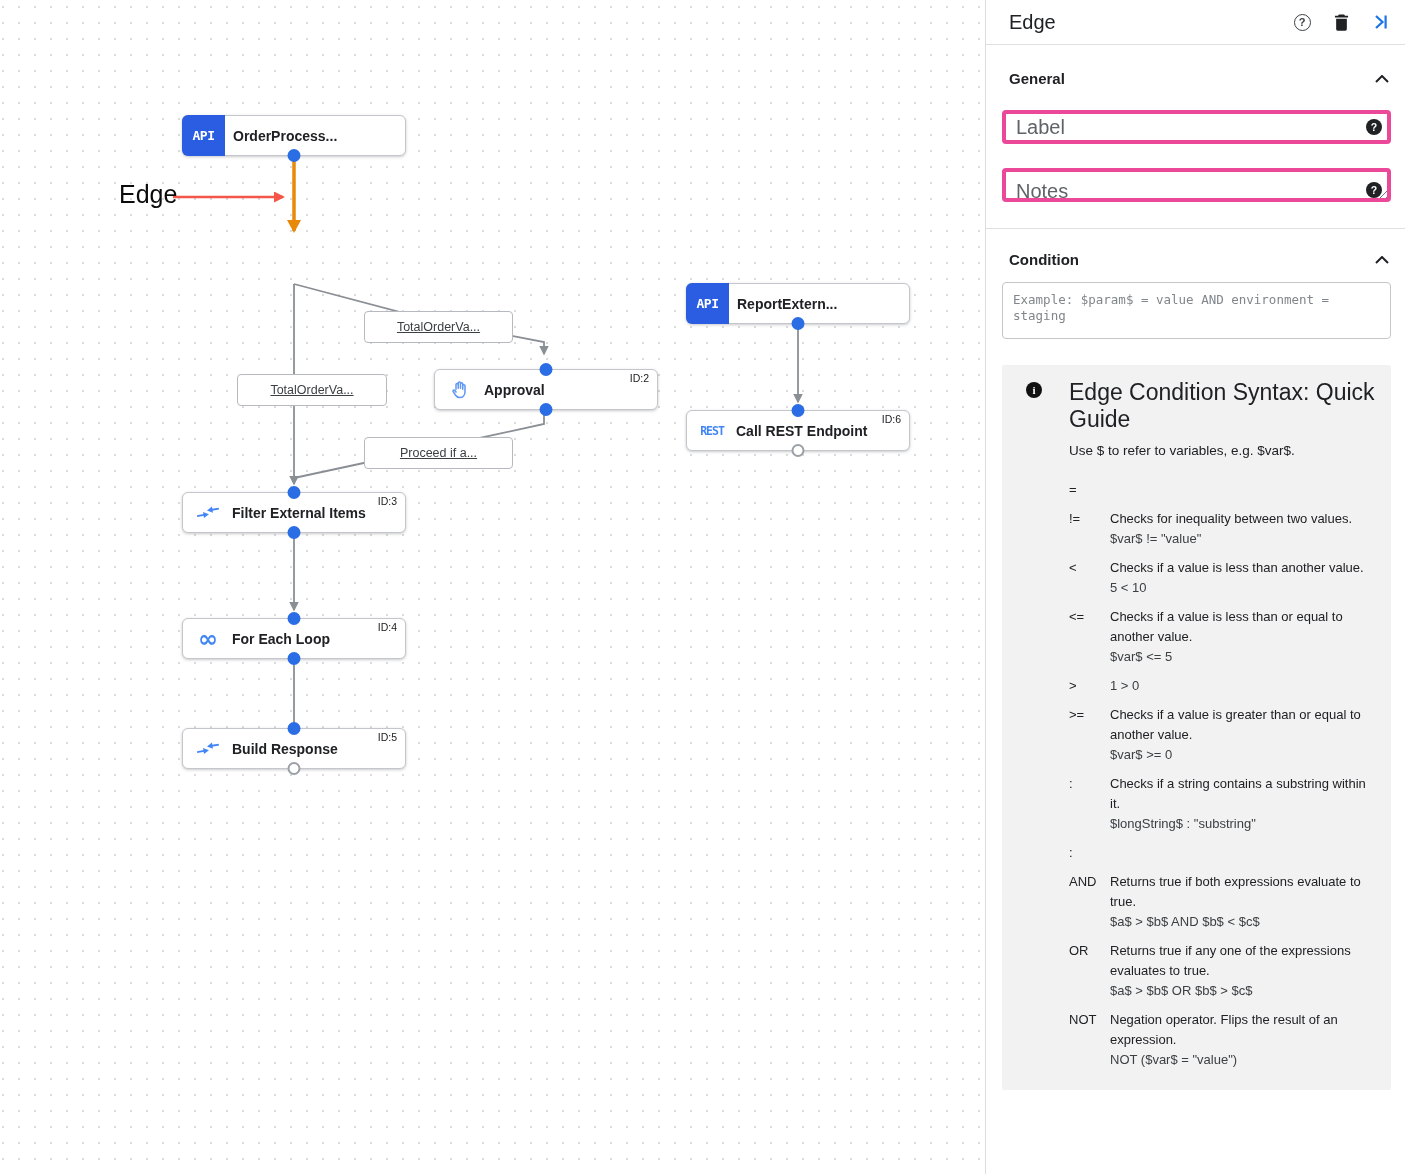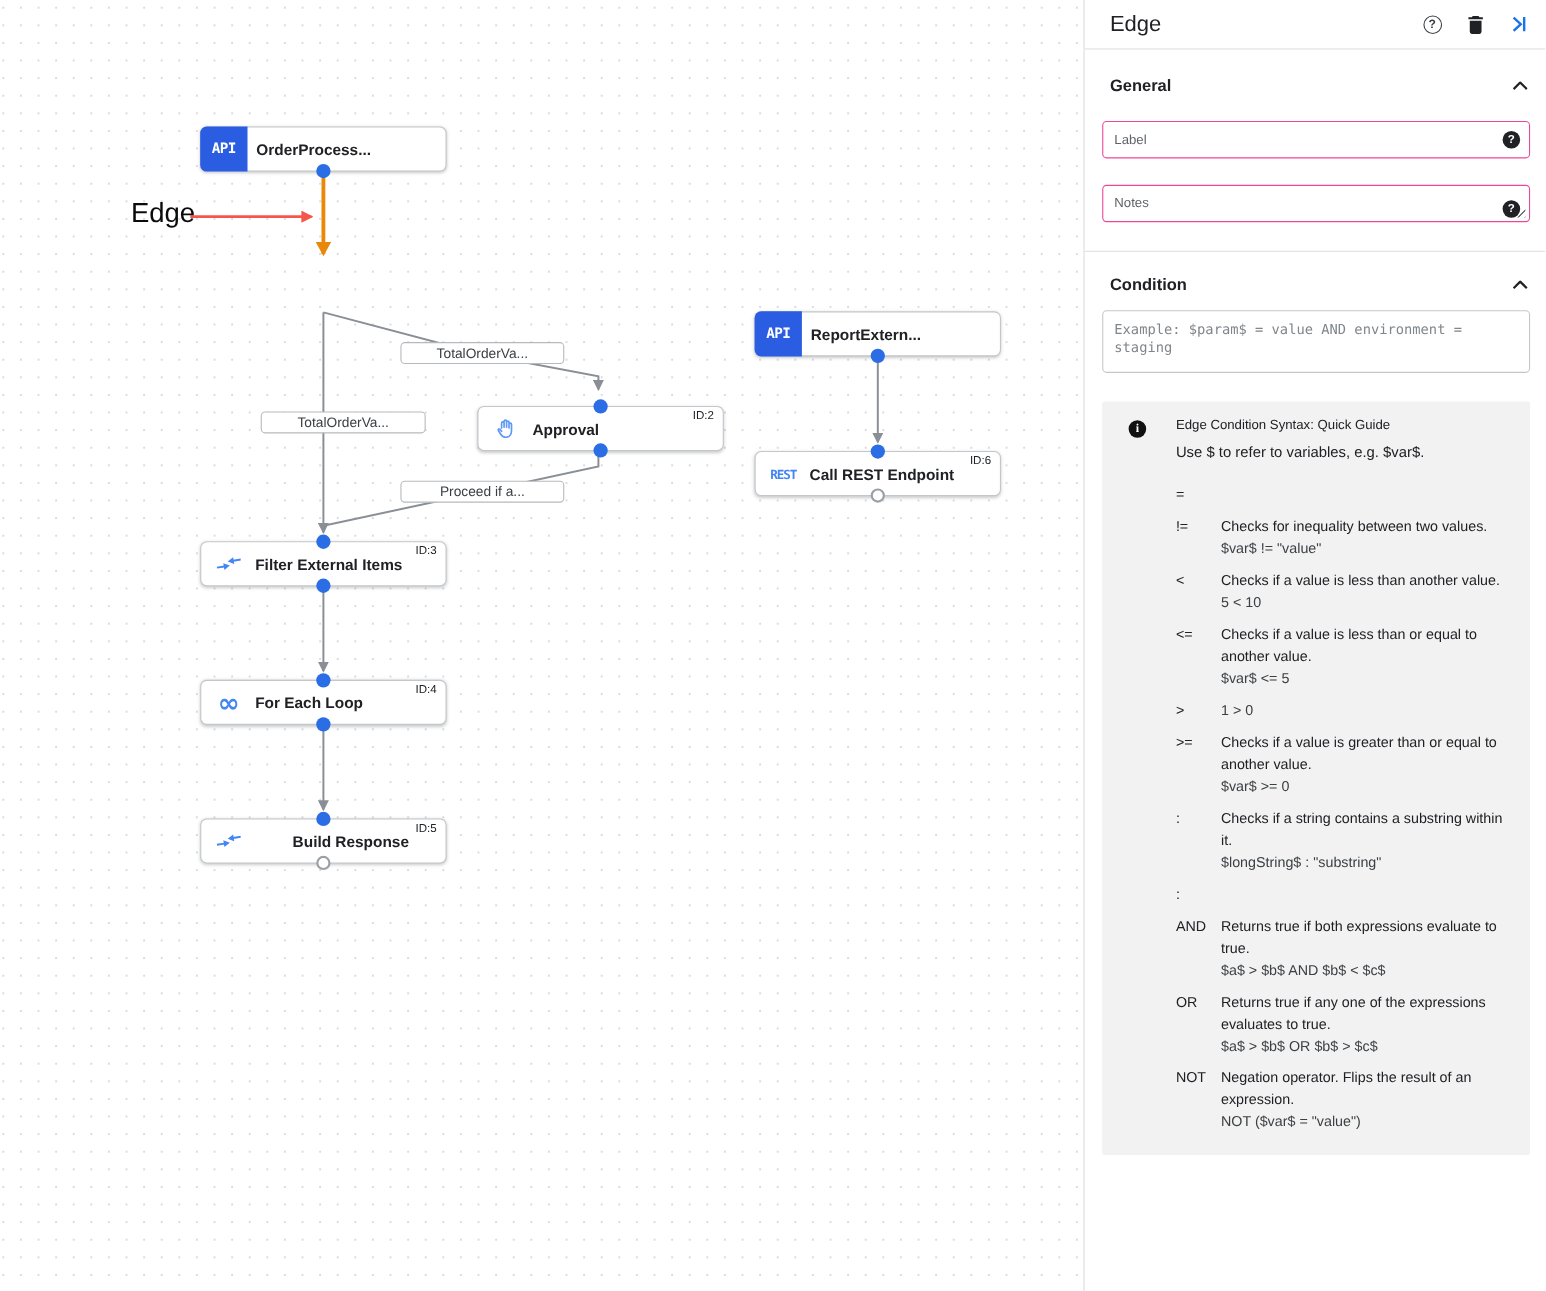--- a/index.html
+++ b/index.html
@@ -26,44 +26,44 @@
   .tbadge span { color:#fff; font-family:"DejaVu Sans Mono", monospace; font-weight:bold; font-size:13px; letter-spacing:-0.5px; }
   .trigger .nlabel { margin-left:8px; }
   .ticon { width:22px; margin:0 13px 0 14px; display:flex; align-items:center; justify-content:center; flex-shrink:0; }
   .inf { color:#4285f4; font-size:24px; font-weight:bold; line-height:20px; font-family:"DejaVu Sans", sans-serif; }
   .resttxt { color:#4285f4; font-family:"DejaVu Sans Mono", monospace; font-weight:bold; font-size:11.5px; letter-spacing:-1px; }
   .port { position:absolute; left:50%; transform:translateX(-50%); width:13px; height:13px;
           border-radius:50%; background:#2a6de4; z-index:3; }
   .port.top { top:-7px; } .port.bottom { bottom:-7px; }
   .port.end { width:13px; height:13px; background:#fff; border:2px solid #9aa0a6; }
 
-  .edge-label { position:absolute; height:20px; background:#fff; border:1px solid #b6b9bd;
+  .edge-label { position:absolute; height:32px; background:#fff; border:1px solid #b6b9bd;
                 border-radius:4px; z-index:3; font-size:12.5px; color:#3c4043;
-                display:flex; align-items:center; justify-content:center; white-space:nowrap; }
+                display:flex; align-items:center; justify-content:center; white-space:nowrap;text-decoration:underline; }
   .annot { position:absolute; left:119px; top:180px; font-size:25px; font-weight:500; color:#0b0b0b; z-index:2; }
 
   
   .panel { position:relative; width:420px; height:1174px; background:#fff;
            border-left:1px solid #dadce0; overflow:hidden; }
   .panel-header { height:45px; display:flex; align-items:center; padding:0 16px 0 23px;
                   border-bottom:1px solid #e0e0e0; }
   .panel-title { font-size:20px; color:#202124; flex:1; }
   .hicons { display:flex; align-items:center; gap:21px; }
   .icon-btn { width:18px; height:18px; display:flex; align-items:center; justify-content:center; cursor:pointer; }
   .qmark-outline { width:17px; height:17px; border:1.6px solid #3c4043; border-radius:50%;
                    font-size:11px; font-weight:bold; color:#3c4043; display:flex; align-items:center; justify-content:center; }
 
   .section { padding:0 14px 0 16px; }
   .sec-head { display:flex; align-items:center; justify-content:space-between; padding:0 2px 0 7px; }
   .sec-title { font-size:15px; font-weight:bold; color:#202124; }
 
   .text-field { position:relative; }
   .text-field input, .text-field textarea {
-    width:100%; border:1px solid #ec4899; border-radius:4px; background:#fff;
-    font-family:"Liberation Sans", sans-serif; font-size:12px; color:#202124;
+    width:100%; border:4px solid #ec4899; border-radius:4px; background:#fff;
+    font-family:"Liberation Sans", sans-serif; font-size:20px; color:#202124;
     padding:8px 16px 8px 10px; outline:none; resize:none; display:block; }
   .text-field input { height:34px; }
   .text-field textarea { height:34px; }
   ::placeholder { color:#5f6368; opacity:1; }
   .qbadge { position:absolute; right:9px; width:16px; height:16px; background:#202124; border-radius:50%;
             color:#fff; font-size:10.5px; font-weight:bold; display:flex; align-items:center; justify-content:center; }
   .resize-grip { position:absolute; right:4px; bottom:4px; width:9px; height:9px;
     background:repeating-linear-gradient(135deg, transparent 0 3px, #70757a 3px 4.2px);
     clip-path:polygon(100% 0, 100% 100%, 0 100%); }
 
@@ -72,21 +72,21 @@
   .cond-field textarea { border:1px solid #c4c7c5; height:57px;
     font-family:"DejaVu Sans Mono", monospace; font-size:12.5px; line-height:16px; padding:9px 10px; }
   .cond-field ::placeholder { color:#80868b; }
 
   .guide { margin:26px 14px 0 16px; background:#f2f2f3; border-radius:2px; padding:14px 14px 20px 24px; }
   .guide-head { display:flex; }
   .info-icon { width:16px; height:16px; background:#111; border-radius:50%; color:#fff; flex-shrink:0;
                font-size:11px; font-weight:bold; font-family:"Liberation Serif", serif;
                display:flex; align-items:center; justify-content:center; margin-top:3px; }
   .guide-head-text { margin-left:27px; }
-  .guide-title { font-size:12px; color:#202124; }
+  .guide-title { font-size:23px; color:#202124; }
   .guide-sub { font-size:13.5px; color:#202124; margin-top:10px; }
   .grows { margin-left:43px; margin-top:22px; display:flex; flex-direction:column; gap:9px; }
   .grow { display:flex; font-size:13px; line-height:20px; color:#202124; }
   .gop { width:41px; flex-shrink:0; }
   .gbody { flex:1; }
   .gex { color:#3c4043; }
 </style>
 </head>
 <body>
 
@@ -169,21 +169,21 @@
     <div class="node task" style="left:182px; top:618px;">
       <span class="nid">ID:4</span>
       <span class="ticon">
           <span class="inf">∞</span>
         </span>
       <div class="nlabel">For Each Loop</div>
       <span class="port top"></span>
       <span class="port bottom"></span>
     </div>
 
-    <div class="node task" style="left:182px; top:744px;gap:34px;">
+    <div class="node task" style="left:182px; top:728px;">
       <span class="nid">ID:5</span>
       <span class="ticon">
         <svg width="22" height="15" viewBox="0 0 22 15">
           <g transform="rotate(-9 6 10)">
               <rect x="0" y="9.2" width="7" height="1.8" fill="#4285f4"></rect>
               <path d="M6.5 7 L12 10.1 L6.5 13.2 Z" fill="#4285f4"></path>
             </g>
           <g transform="rotate(-9 16 5)">
               <rect x="15" y="3.7" width="7" height="1.8" fill="#4285f4"></rect>
               <path d="M15.5 1.5 L10 4.6 L15.5 7.7 Z" fill="#4285f4"></path>

